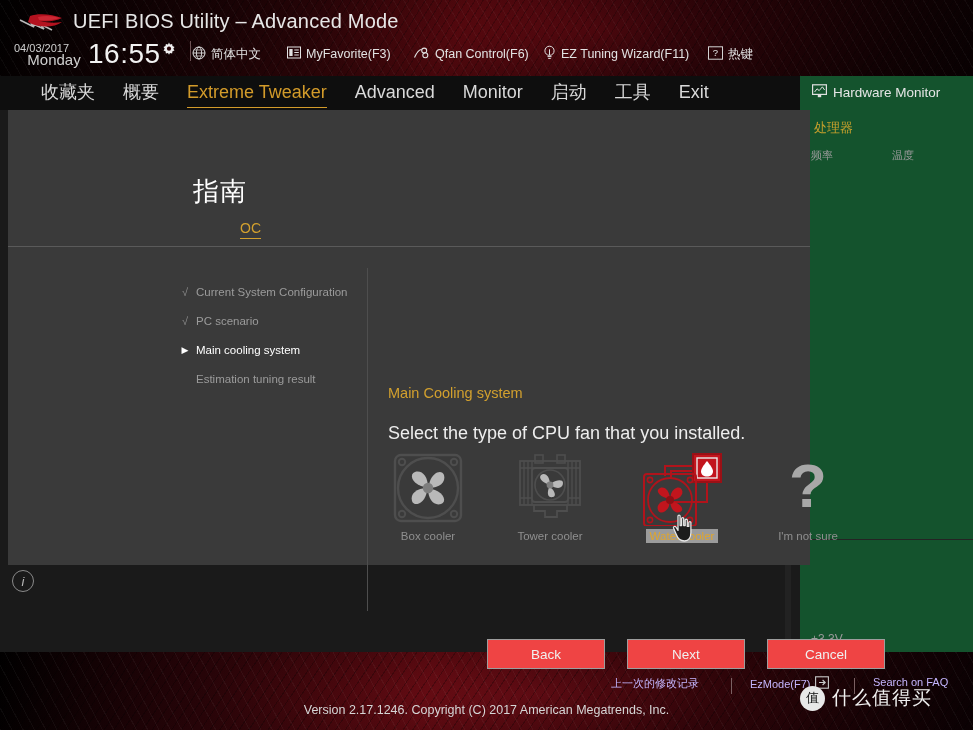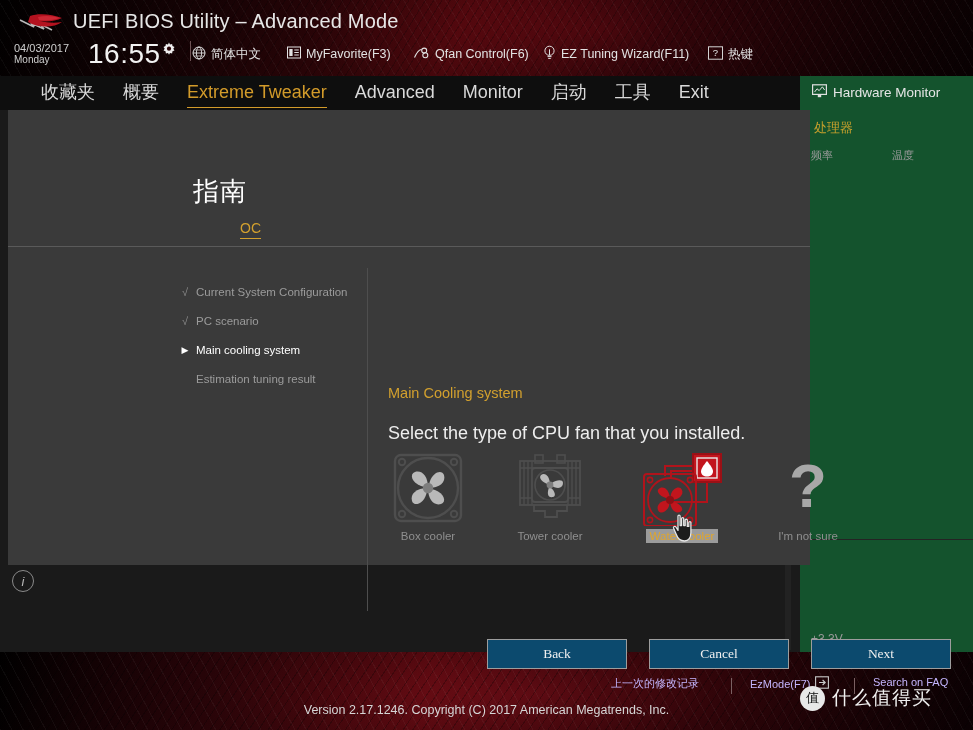--- a/index.html
+++ b/index.html
@@ -46,21 +46,21 @@
 
   
   .header { position:absolute; left:0; top:0; width:973px; height:76px; }
   .rog-logo { position:absolute; left:18px; top:12px; width:48px; height:26px; }
   .title {
     position:absolute; left:73px; top:10px;
     font-size:20px; color:#e7e7e7; letter-spacing:0.2px; font-weight:400;
   }
   .datetime { position:absolute; left:14px; top:43px; width:80px; line-height:11px; }
   .datetime .d { display:block; font-size:11px; color:#cfcfcf; }
-  .datetime .w { display:block; font-size:10px; color:#cfcfcf; }
+  .datetime .w { display:block; font-size:15px; color:#cfcfcf;text-align:center; }
   .clock {
     position:absolute; left:88px; top:38px;
     font-size:28px; color:#f2f2f2; font-weight:300; letter-spacing:0.5px;
   }
   .gear-btn { position:absolute; left:161px; top:42px; width:16px; height:16px; cursor:pointer; }
   .hsep { position:absolute; top:41px; width:1px; height:20px; background:#6e5355; }
 
   .tool {
     position:absolute; top:45px; height:18px;
     display:flex; align-items:center; gap:5px;
@@ -163,23 +163,23 @@
     position:absolute; top:0; width:110px; text-align:center; cursor:pointer;
   }
   .opt .art { height:76px; display:flex; align-items:center; justify-content:center; }
   .opt .cap { font-size:11.5px; color:#8f8f8f; display:inline-block; padding:1px 4px; }
   .opt.hovered .cap { color:#e0a62c; background:#9b9b9b; }
 
   .cursor-hand { position:absolute; left:663px; top:404px; width:24px; height:28px; pointer-events:none; }
 
   .btnrow { position:absolute; left:479px; top:529px; display:flex; gap:22px; }
   .btn {
-    width:140px; height:30px; border:1px solid #9d9d9d; background:#0c4a6e;
+    width:118px; height:30px; border:1px solid #9d9d9d; background:#ef4444;
     color:#f0f0f0; font-size:13.5px; display:flex; align-items:center; justify-content:center;
-    cursor:pointer; font-family:Liberation Serif, serif;
+    cursor:pointer; font-family:Liberation Sans, sans-serif;
   }
 
   .info-btn {
     position:absolute; left:12px; top:570px; width:22px; height:22px;
     border:1.5px solid #8a8a8a; border-radius:50%;
     color:#b9b9b9; font-size:13px; font-style:italic;
     display:flex; align-items:center; justify-content:center; cursor:pointer;
   }
 
   
@@ -468,22 +468,22 @@
     </div>
 
     <div class="cursor-hand">
       <svg width="24" height="28" viewBox="0 0 24 28">
         <path d="M7 2 C7 0.8 9.1 0.8 9.1 2 L9.1 11.5 L10.6 11.5 L10.6 4.6 C10.6 3.4 12.7 3.4 12.7 4.6 L12.7 11.6 L14.2 11.6 L14.2 6 C14.2 4.8 16.3 4.8 16.3 6 L16.3 12.4 L17.8 12.4 L17.8 8.5 C17.8 7.3 19.9 7.3 19.9 8.5 L19.9 18.5 C19.9 23.5 17.5 27 13.5 27 C9 27 6.6 24.3 5.2 20.3 L2.6 14.2 C2 12.8 4 11.6 4.9 13 L7 16.4 Z" fill="#1c1c1c" stroke="#e6e6e6" stroke-width="1.3" stroke-linejoin="round"></path>
       </svg>
     </div>
 
     <div class="btnrow">
       <div class="btn">Back</div>
+      <div class="btn">Next</div>
       <div class="btn">Cancel</div>
-      <div class="btn">Next</div>
     </div>
   </div>
 
   <div class="info-btn">i</div>
 
   <div class="statusbar">
     <div class="status-item" style="left:611px">
       <span>上一次的修改记录</span>
     </div>
     <div class="status-sep" style="left:731px"></div>

